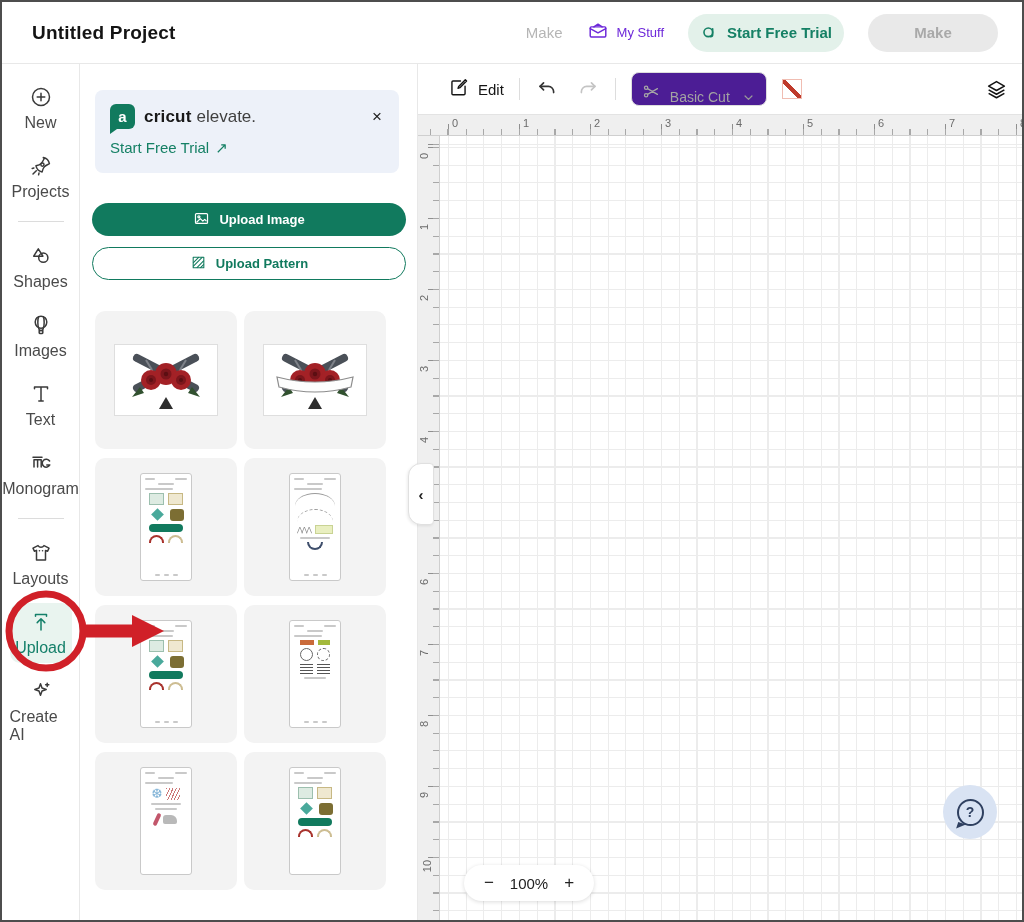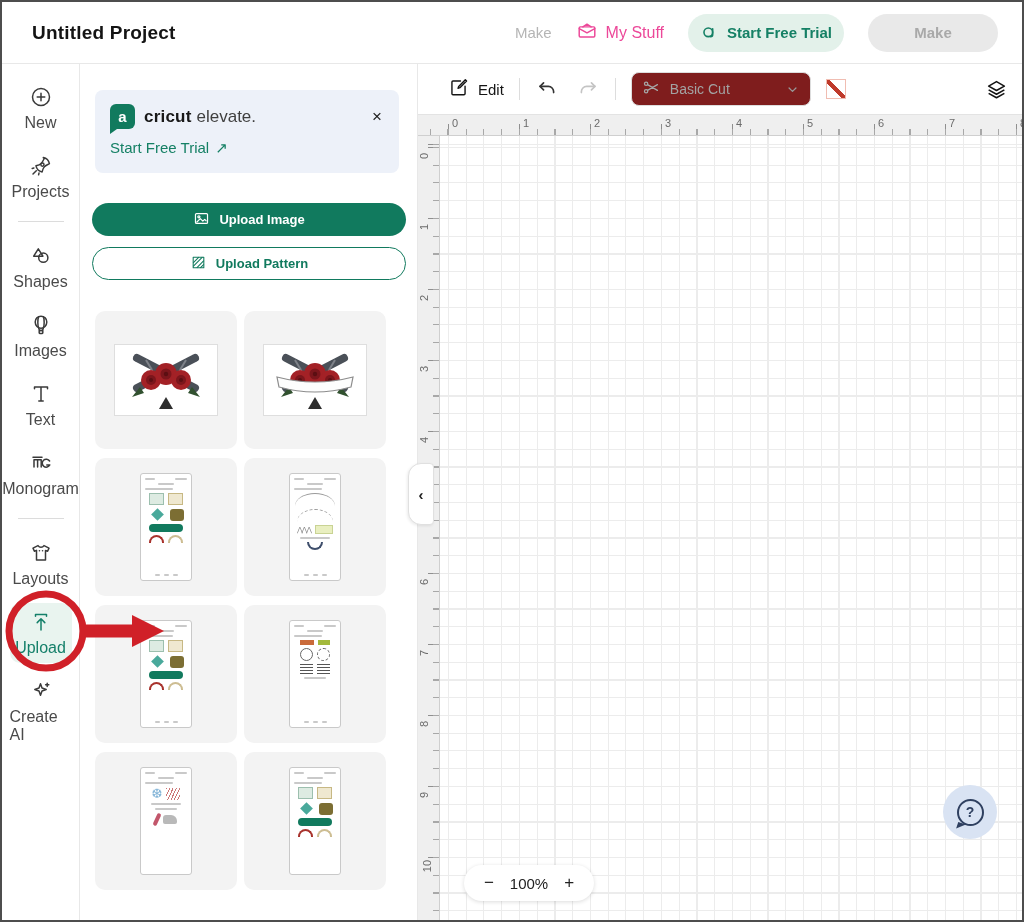--- a/index.html
+++ b/index.html
@@ -6,21 +6,21 @@
   html,body { width:1024px; height:922px; }
   body { font-family:"Liberation Sans", sans-serif; background:#fff; overflow:hidden; }
   .app { position:relative; width:1024px; height:922px; border:2px solid #4d4d4d; background:#fff; overflow:hidden; }
 
   
   .topbar { position:absolute; left:0; top:0; right:0; height:62px; background:#fff;
     display:flex; align-items:center; padding:0 24px 0 30px; border-bottom:1px solid #e8e8e8; z-index:10;gap:8px; }
   .title { font-size:19px; font-weight:700; color:#141414; letter-spacing:.2px; }
   .topbar-right { margin-left:auto; display:flex; align-items:center; gap:24px; }
   .save { color:#b5b5b5; font-size:15px; cursor:pointer; }
-  .mystuff { display:flex; align-items:center; gap:8px; font-size:16px; color:#ec4899; cursor:pointer; }
+  .mystuff { display:flex; align-items:center; gap:8px; font-size:13px; color:#6d28d9; cursor:pointer; }
   .pill { height:38px; border-radius:19px; display:flex; align-items:center; justify-content:center;
     font-size:15px; font-weight:700; border:none; cursor:pointer; font-family:inherit; }
   .trial { width:156px; background:#e3f1ea; color:#158065; gap:8px; }
   .make { width:130px; background:#e9e9e9; color:#a9a9a9; }
 
   
   .rail { position:absolute; left:0; top:62px; width:78px; bottom:0; background:#fff;
     border-right:1px solid #e8e8e8; display:flex; flex-direction:column; align-items:center;
     padding-top:14px; z-index:5; }
   .rail-item { width:62px; padding:7px 0 6px; display:flex; flex-direction:column; align-items:center;
@@ -89,22 +89,22 @@
   .dryer { width:14px; height:9px; background:#b9b9b9; border-radius:3px 6px 2px 2px; }
 
   
   .canvas { position:absolute; left:416px; top:62px; right:0; bottom:0; background:#fff; }
   .ctoolbar { position:absolute; left:0; right:0; top:0; height:50px; background:#fff;
     display:flex; align-items:center; padding-left:30px; gap:15px; }
   .tool-edit { display:flex; gap:9px; align-items:center; font-size:15px; color:#141414; cursor:pointer;justify-content:center; }
   .tool-sep { width:1px; height:22px; background:#ddd; }
   .icon-btn { cursor:pointer; display:flex; background:none; border:none; padding:2px; }
   .undo { color:#333; } .redo { color:#c4c4c4; }
-  .linetype { width:180px; height:34px; border:1px solid #ddd; border-radius:8px; background:#7f1d1d;
-    display:flex; align-items:center; gap:9px; padding:0 10px; cursor:pointer; }
+  .linetype { width:136px; height:34px; border:1px solid #ddd; border-radius:8px; background:#4c1d95;
+    display:flex; align-items:flex-end; gap:9px; padding:0 10px; cursor:pointer; }
   .linetype .lbl { color:#a3a3a3; font-size:14px; }
   .linetype .chev { margin-left:auto; color:#999; display:flex; }
   .swatch { width:20px; height:20px; border:1px solid #f0bdb2; cursor:pointer;
     background:linear-gradient(45deg,#fff 40%,#bf3a2b 40%,#bf3a2b 58%,#fff 58%); }
   .layers-btn { margin-left:auto; margin-right:14px; cursor:pointer; color:#141414; background:none; border:none; display:flex; }
 
   .hruler { position:absolute; left:0; right:0; top:50px; height:22px; background:#efefef;
     border-top:1px solid #e3e3e3; border-bottom:1px solid #cfcfcf; overflow:hidden;
     background-image:
       repeating-linear-gradient(90deg,#a8a8a8 0 1px,transparent 1px 17.75px),

